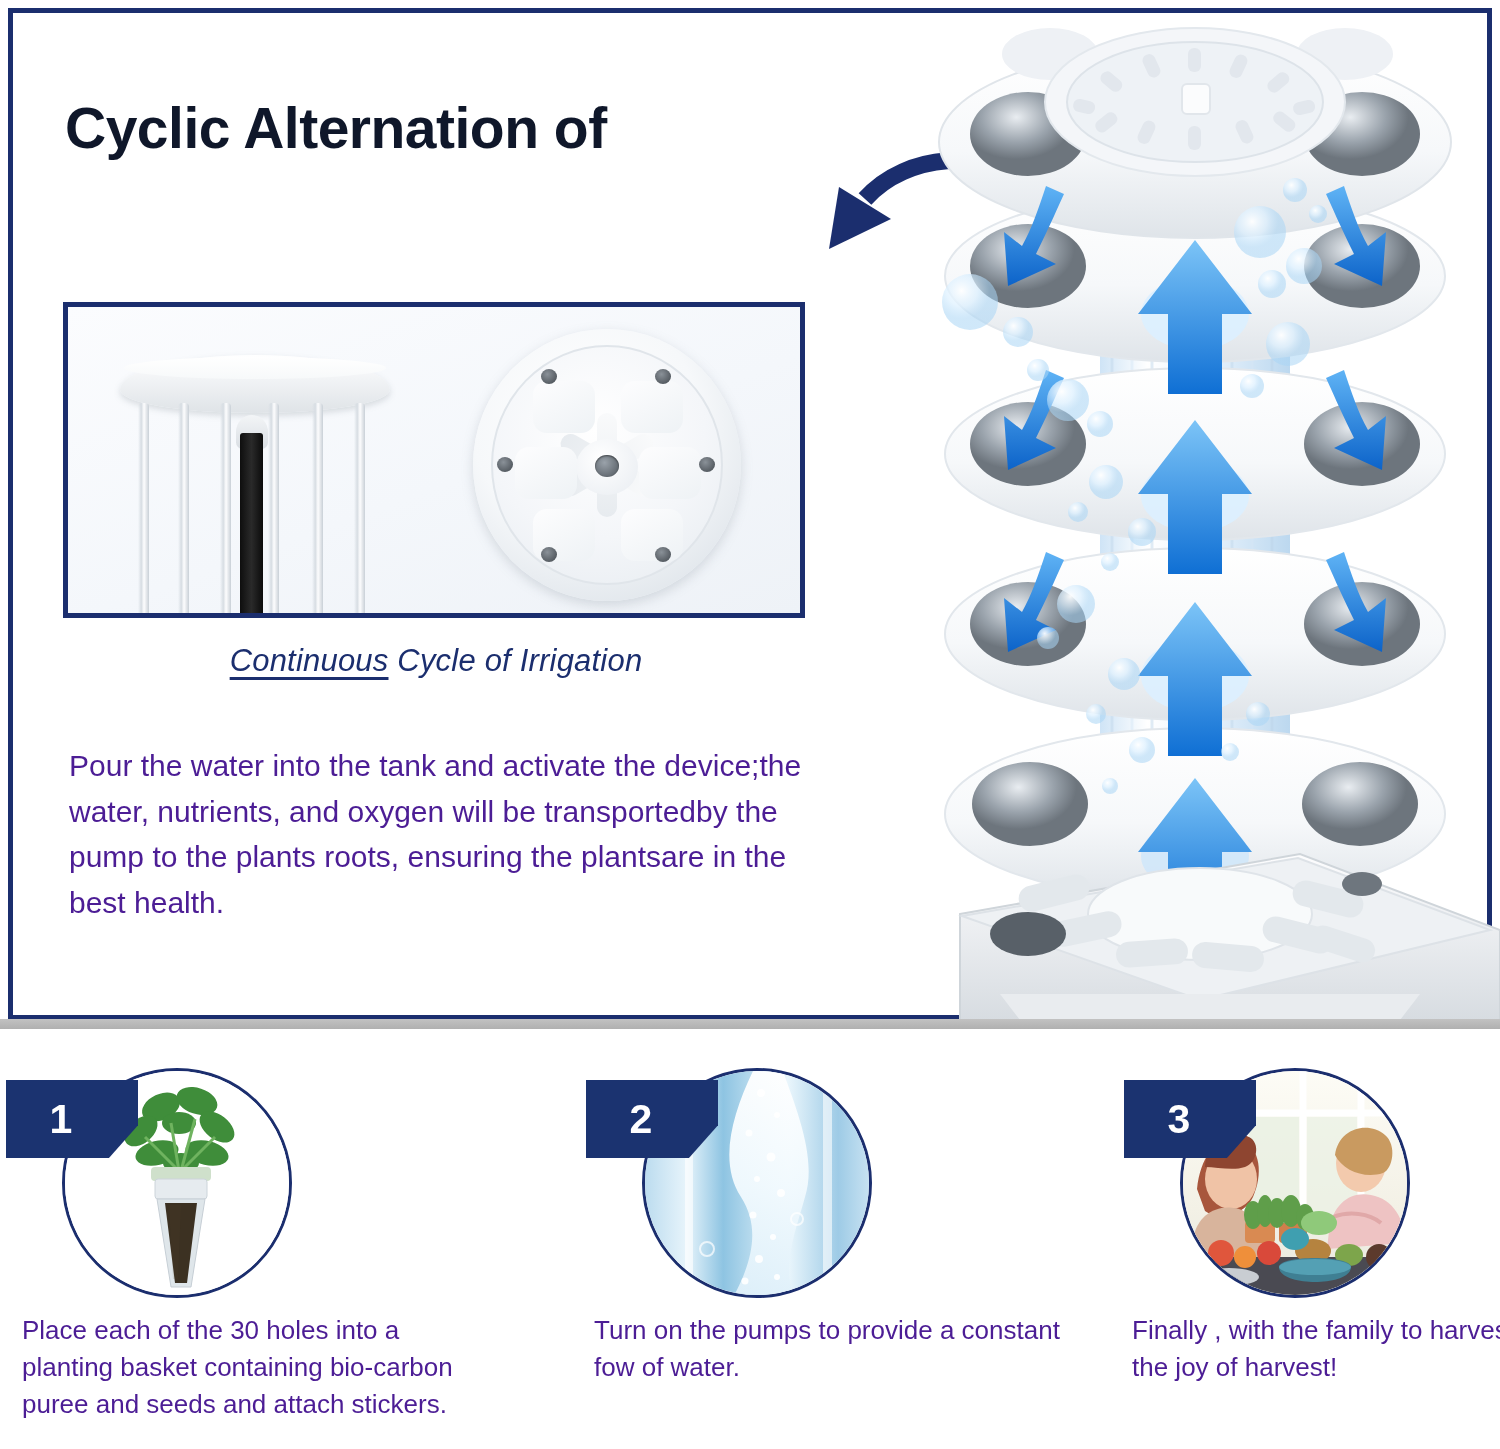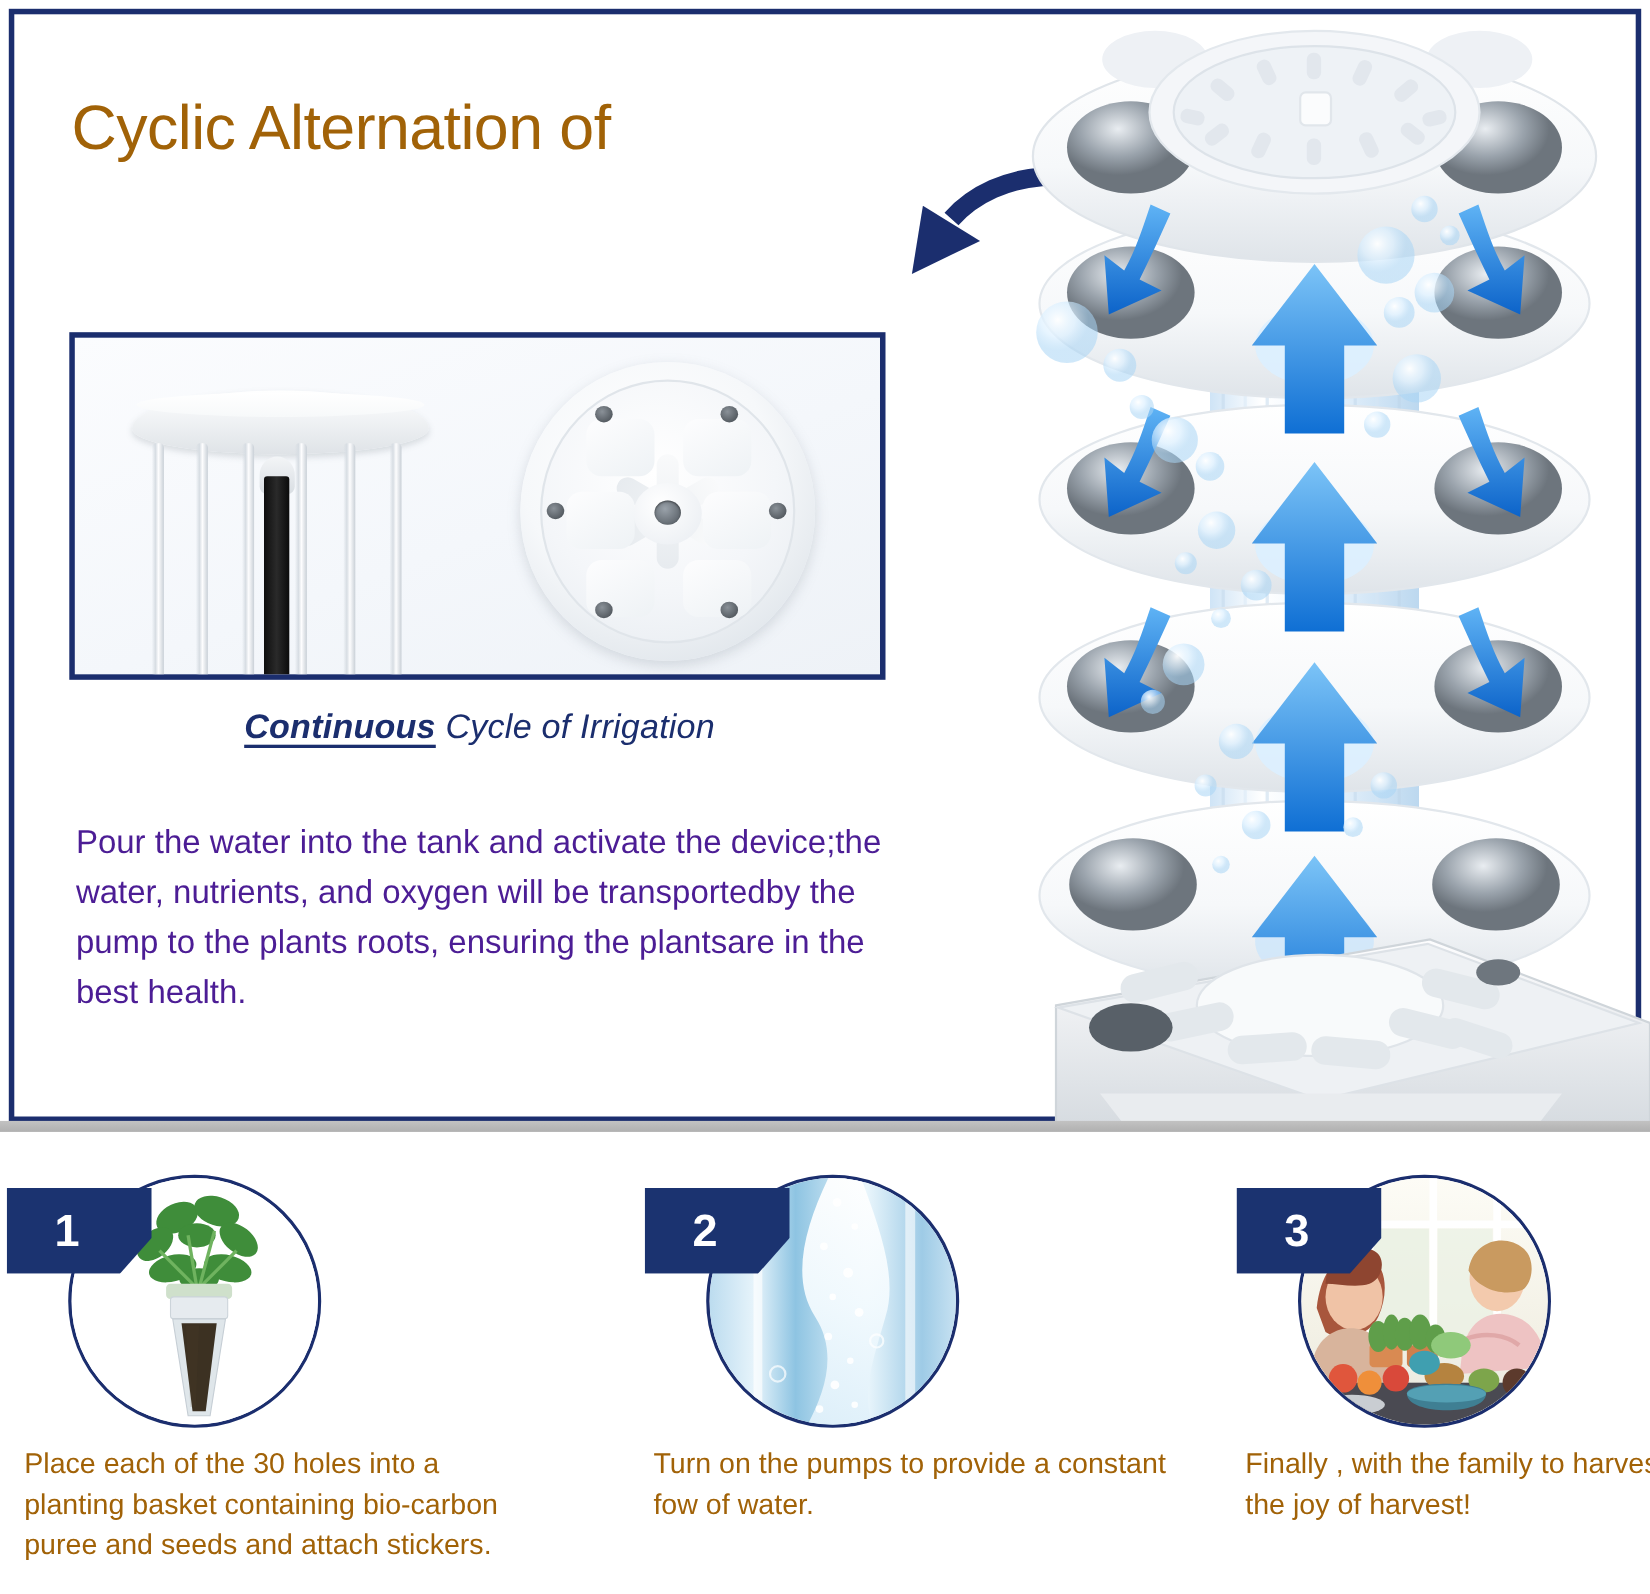--- a/index.html
+++ b/index.html
@@ -15,26 +15,26 @@
   
   .top-panel {
     position: absolute; left: 8px; top: 8px;
     width: 1484px; height: 1012px;
     border: 5px solid #1b2e6e;
     background: #ffffff;
     overflow: visible;
   }
 
   .title {
-    position: absolute; left: 52px; top: 70px;
+    position: absolute; left: 52px; top: 82px;
     width: 760px;
     font-size: 57px;
     line-height: 1.19;
-    font-weight: normal;
-    color: #a16207;
+    font-weight: bold;
+    color: #0f172a;
     letter-spacing: -0.5px;
   }
 
   
   .photo-box {
     position: absolute; left: 50px; top: 289px;
     width: 742px; height: 316px;
     border: 5px solid #1b2e6e;
     background: linear-gradient(160deg,#fbfcfe 0%, #f4f7fb 55%, #eef2f7 100%);
     overflow: hidden;
@@ -119,21 +119,21 @@
   }
 
   .caption {
     position:absolute; left:52px; top:630px; width:742px;
     text-align:center;
     font-size: 31px;
     font-style: italic;
     color:#1b2e6e;
     letter-spacing:0.2px;
   }
-  .caption .u { text-decoration: underline; text-underline-offset: 6px; font-weight:700; }
+  .caption .u { text-decoration: underline; text-underline-offset: 6px; font-weight:400; }
 
   .body-text {
     position:absolute; left:56px; top:730px; width:770px;
     font-size: 30px;
     line-height: 1.52;
     color: #4c1d95;
   }
 
   
   .curve-arrow { position:absolute; left:800px; top:128px; width:240px; height:150px; }
@@ -175,21 +175,21 @@
     background:#1b3370;
     color:#ffffff;
     font-size:41px; font-weight:bold;
     display:flex; align-items:center; justify-content:center;
     clip-path: polygon(0 0, 100% 0, 100% 58%, 78% 100%, 0 100%);
     z-index:3;
     padding-right:22px;
   }
   .step-text {
     position:absolute; top:250px; left:22px; width:470px;
-    font-size:26px; line-height:1.42; color:#a16207;
+    font-size:26px; line-height:1.42; color:#4c1d95;
   }
   .step-2 .step-text { left:14px; width:470px; }
   .step-3 .step-text { left:14px; width:400px; }
 </style>
 </head>
 <body>
 
 <div id="root">
 
   <div class="top-panel">

